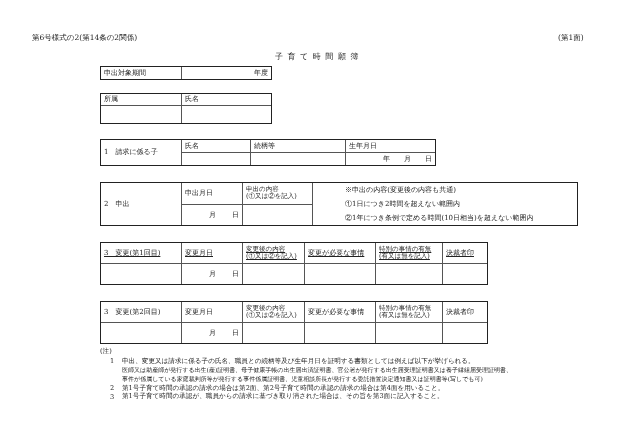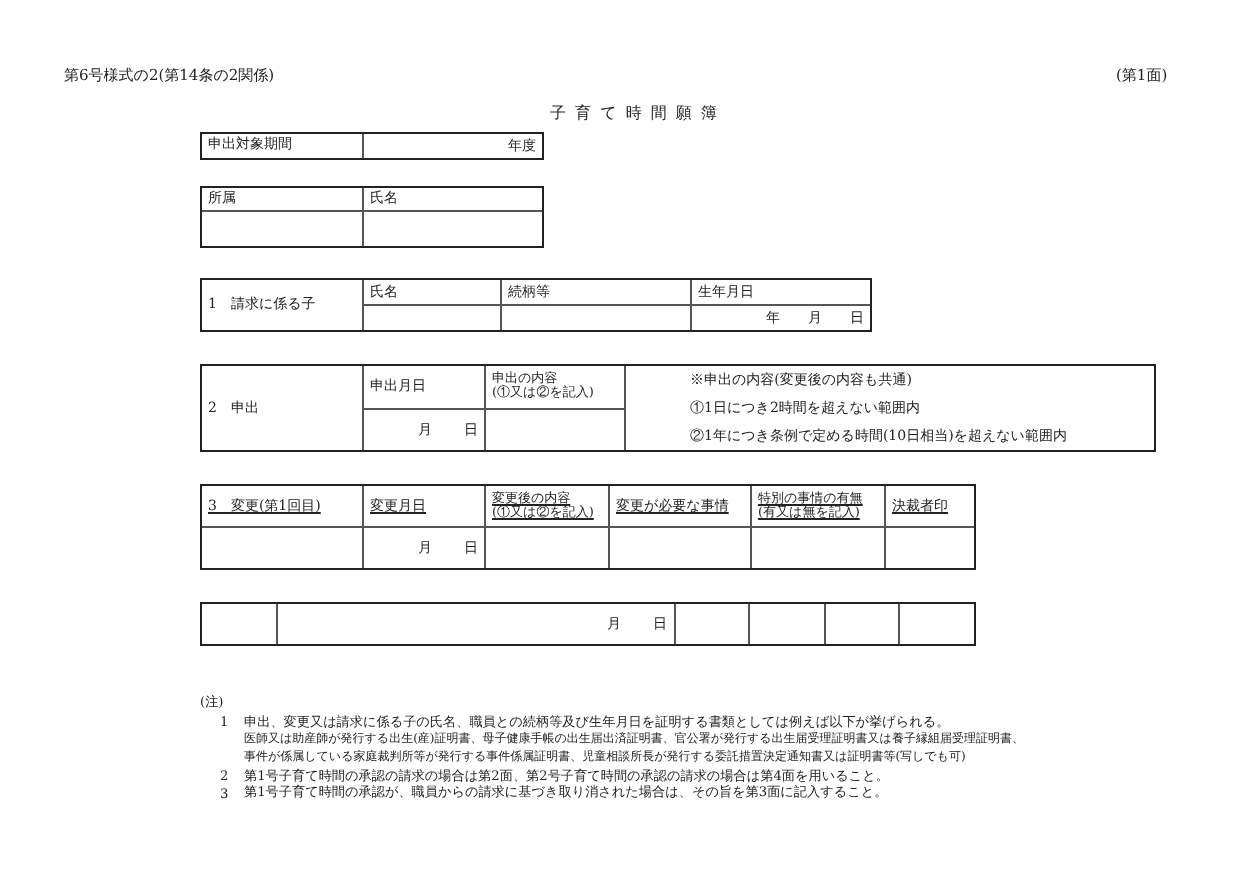--- a/index.html
+++ b/index.html
@@ -16,21 +16,21 @@
 </head>
 <body>
 
 <div class="abs" style="left:32px;top:33px;font-size:7.5px;text-align:center;">第6号様式の2(第14条の2関係)</div>
 <div class="abs" style="left:558px;top:33px;font-size:7.5px;">(第1面)</div>
 <div class="abs" style="left:275px;top:51px;font-size:8px;letter-spacing:1px;">子 育 て 時 間 願 簿</div>
 
 <table class="outer" style="left:100px;top:66px;width:172px;">
   <tbody>
       <tr style="height:13px;">
-    <td style="width:74px;font-family:Liberation Mono, monospace;">申出対象期間</td>
+    <td style="width:74px;">申出対象期間</td>
     <td class="r"><span>年度</span></td>
   </tr>
 </tbody>
   </table>
 
 <table class="outer" style="left:100px;top:93px;width:172px;">
   <tbody>
       <tr style="height:12px;">
     <td style="width:74px;margin-top:27px;">所属</td>
     <td>氏名</td>
@@ -108,20 +108,34 @@
     <td></td>
     <td></td>
     <td></td>
     <td></td>
   </tr>
 </tbody>
   </table>
 
 <table class="outer" style="left:100px;top:301px;width:388px;">
   <tbody>
+      <tr style="height:21px;">
+    <td style="width:74px;">3　変更(第2回目)</td>
+    <td style="width:54px;">変更月日</td>
+    <td style="width:55px;" class="small">
+      <div>変更後の内容</div>
+      <div>(①又は②を記入)</div>
+    </td>
+    <td style="width:64px;">変更が必要な事情</td>
+    <td style="width:60px;" class="small">
+      <div>特別の事情の有無</div>
+      <div>(有又は無を記入)</div>
+    </td>
+    <td>決裁者印</td>
+  </tr>
   <tr style="height:21px;">
     <td></td>
     <td class="r">
       <span>月</span><span style="display:inline-block;width:16px;"></span><span>日</span>
     </td>
     <td></td>
     <td></td>
     <td></td>
     <td></td>
   </tr>

